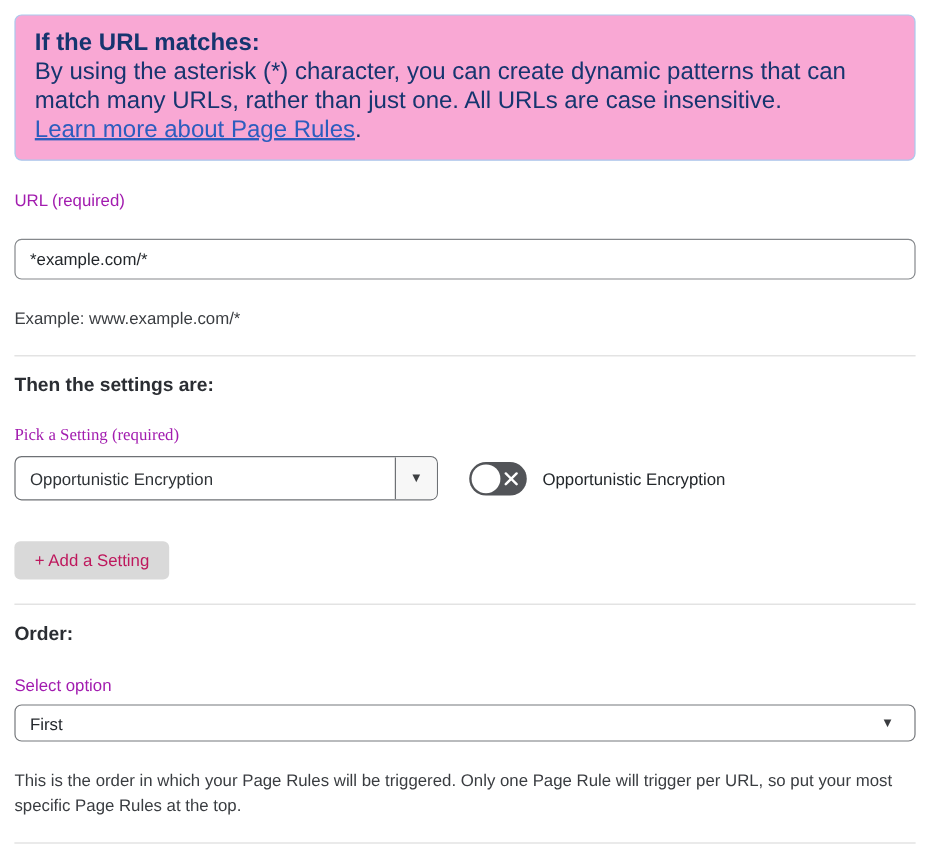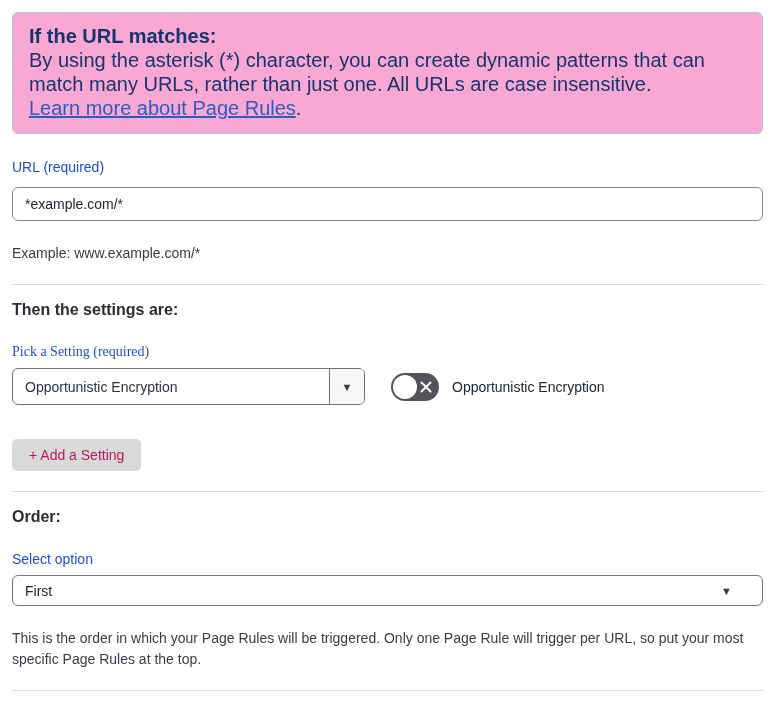--- a/index.html
+++ b/index.html
@@ -31,27 +31,27 @@
     line-height: 24px;
   }
   .info-box .info-heading { font-weight: 700; }
   .info-box a {
     color: #2c5dbe;
     text-decoration: underline;
     cursor: pointer;
   }
 
   
-  .field-label { font-size: 14px; color: #1d4ed8; }
+  .field-label { font-size: 14px; color: #a21caf; }
   .url-label { margin-top: 25px; }
   .text-input {
     display: block;
     width: 100%;
     height: 34px;
-    margin-top: 12px;
+    margin-top: 24px;
     border: 1px solid #85888c;
     border-radius: 6px;
     padding: 0 12px;
     font-size: 14px;
     color: #23272b;
     font-family: inherit;
     background: #ffffff;
     outline: none;
   }
   .helper-text {
@@ -150,21 +150,21 @@
   .order-select {
     margin-top: 8px;
     width: 100%;
     height: 31px;
     border: 1px solid #75787c;
     border-radius: 6px;
     background: #ffffff;
     display: flex;
     align-items: center;
     justify-content: space-between;
-    padding: 0 28px 0 12px;
+    padding: 0 15px 0 12px;
     font-size: 14px;
     color: #23272b;
     cursor: pointer;
   }
   .order-select .select-caret { color: #3a3c3f; font-size: 11px; padding-right: 2px; }
 </style>
 </head>
 <body>
 
 <div class="page">

